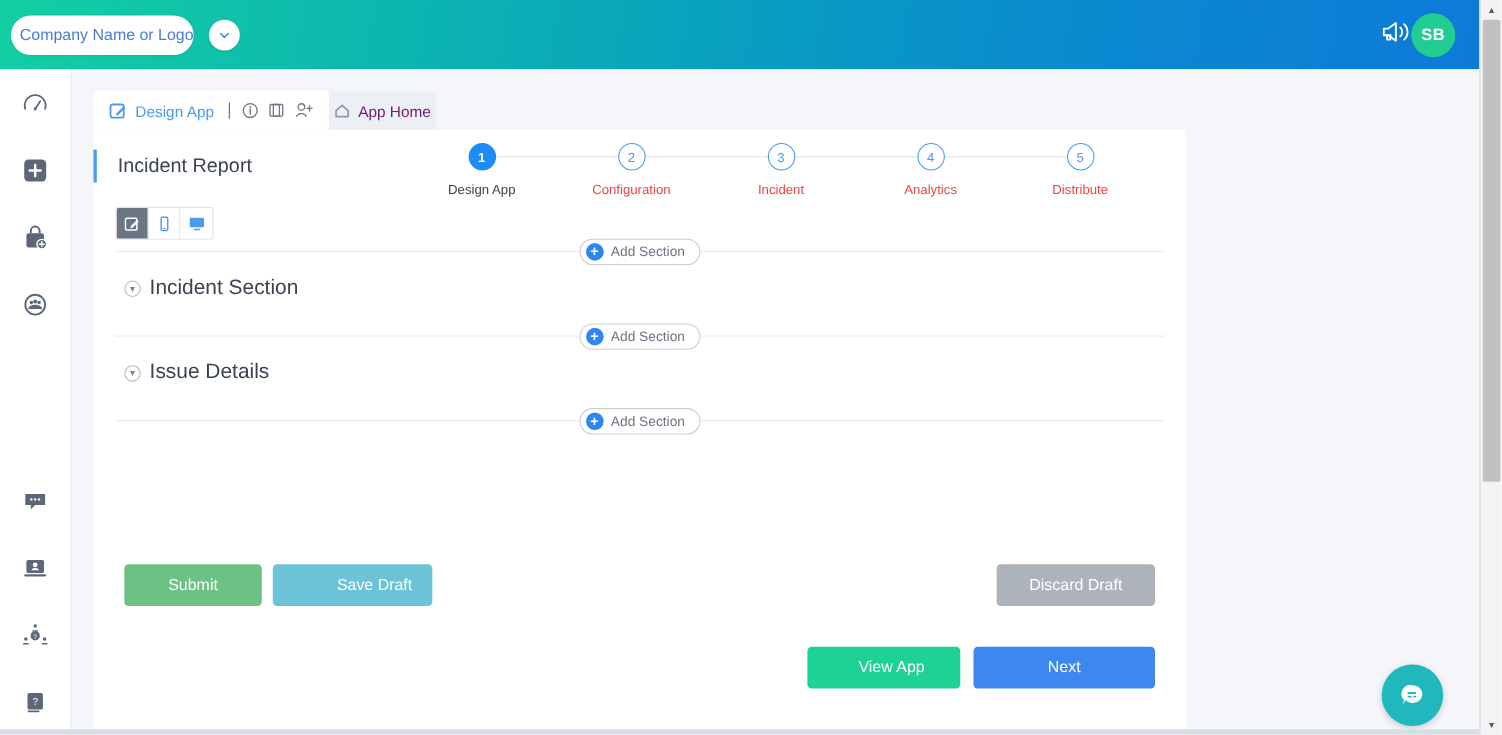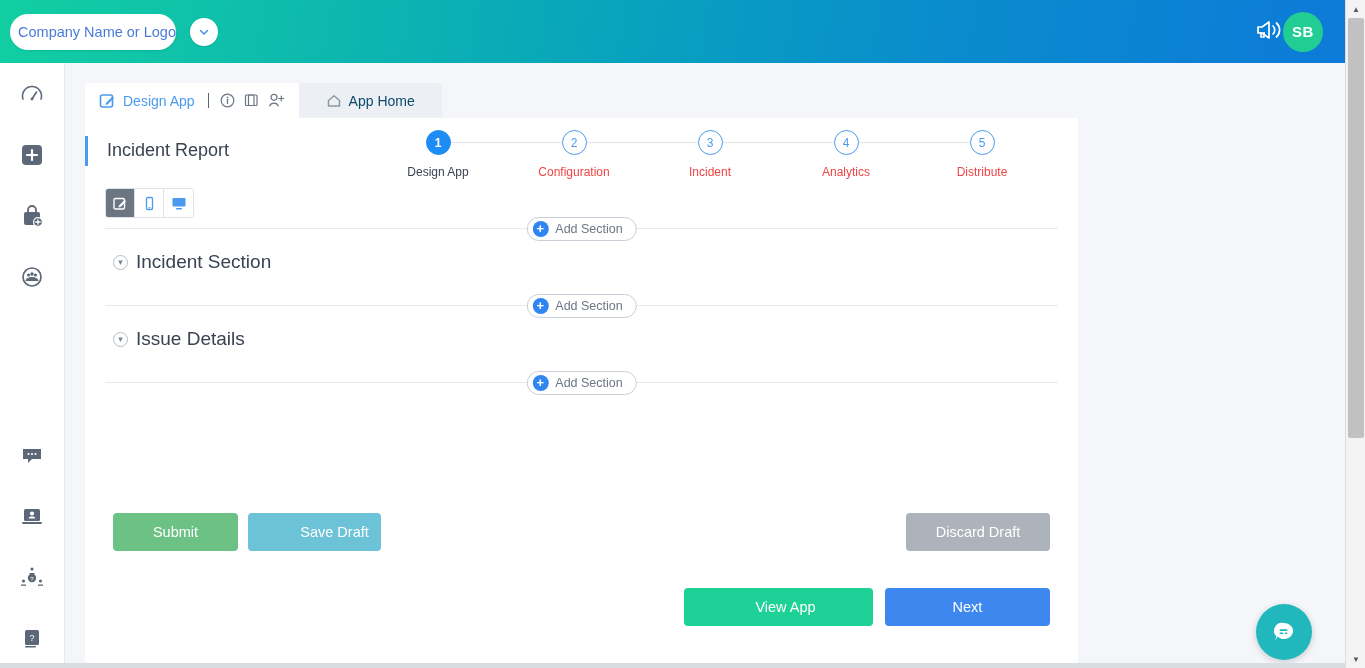--- a/index.html
+++ b/index.html
@@ -70,21 +70,21 @@
   .tabstrip {
     position: absolute; left: 20px; top: 20px;
     display: flex; align-items: flex-end; height: 35px;
   }
   .tab {
     height: 35px; display: flex; align-items: center; gap: 7px;
     padding: 0 14px; font-size: 14px;
     background: #fff; color: #4a9bf0;
     border-radius: 3px 3px 0 0;
   }
-  .tab.inactive { background: #eceff4; color: #0c4a6e; padding: 0 27px; }
+  .tab.inactive { background: #eceff4; color: #701a75; padding: 0 4px; }
   .tab-tools { display: flex; align-items: center; gap: 9px; padding-left: 6px; }
   .tab-sep { width: 1px; height: 15px; background: #5a6475; margin-right: 2px; }
 
   
   .card {
     position: absolute; left: 20px; top: 55px;
     width: 993px; height: 550px;
     background: #fff;
   }
 
@@ -173,28 +173,28 @@
     position: absolute; left: 0; top: 395px; width: 993px;
     padding: 0 28px; display: flex; align-items: center;
   }
   .btn {
     height: 38px; border: none; border-radius: 4px;
     color: #fff; font-size: 14.5px; cursor: pointer;
     font-family: "Liberation Sans", sans-serif;
     display: flex; align-items: center; justify-content: center;
   }
   .btn-submit { width: 125px; background: #6cc285; }
-  .btn-savedraft { width: 133px; background: #6cc2d6; margin-left: 10px; padding-left: 40px; }
+  .btn-savedraft { width: 145px; background: #6cc2d6; margin-left: 10px; padding-left: 40px; }
   .btn-discard { width: 144px; background: #adb3ba; margin-left: auto; }
 
   .nav-actions {
     position: absolute; left: 0; top: 470px; width: 993px;
     padding: 0 28px; display: flex; justify-content: flex-end; gap: 12px;
   }
-  .btn-viewapp { width: 189px; height: 38px; background: #1ed297; padding-left: 14px; }
+  .btn-viewapp { width: 139px; height: 38px; background: #1ed297; padding-left: 14px; }
   .btn-next { width: 165px; height: 38px; background: #3d87ef; }
 
   
   .fab {
     position: absolute; right: 33px; bottom: 8px;
     width: 56px; height: 56px; border-radius: 50%;
     background: #21b8bd;
     display: flex; align-items: center; justify-content: center;
     box-shadow: 0 2px 7px rgba(0,0,0,.18);
   }

